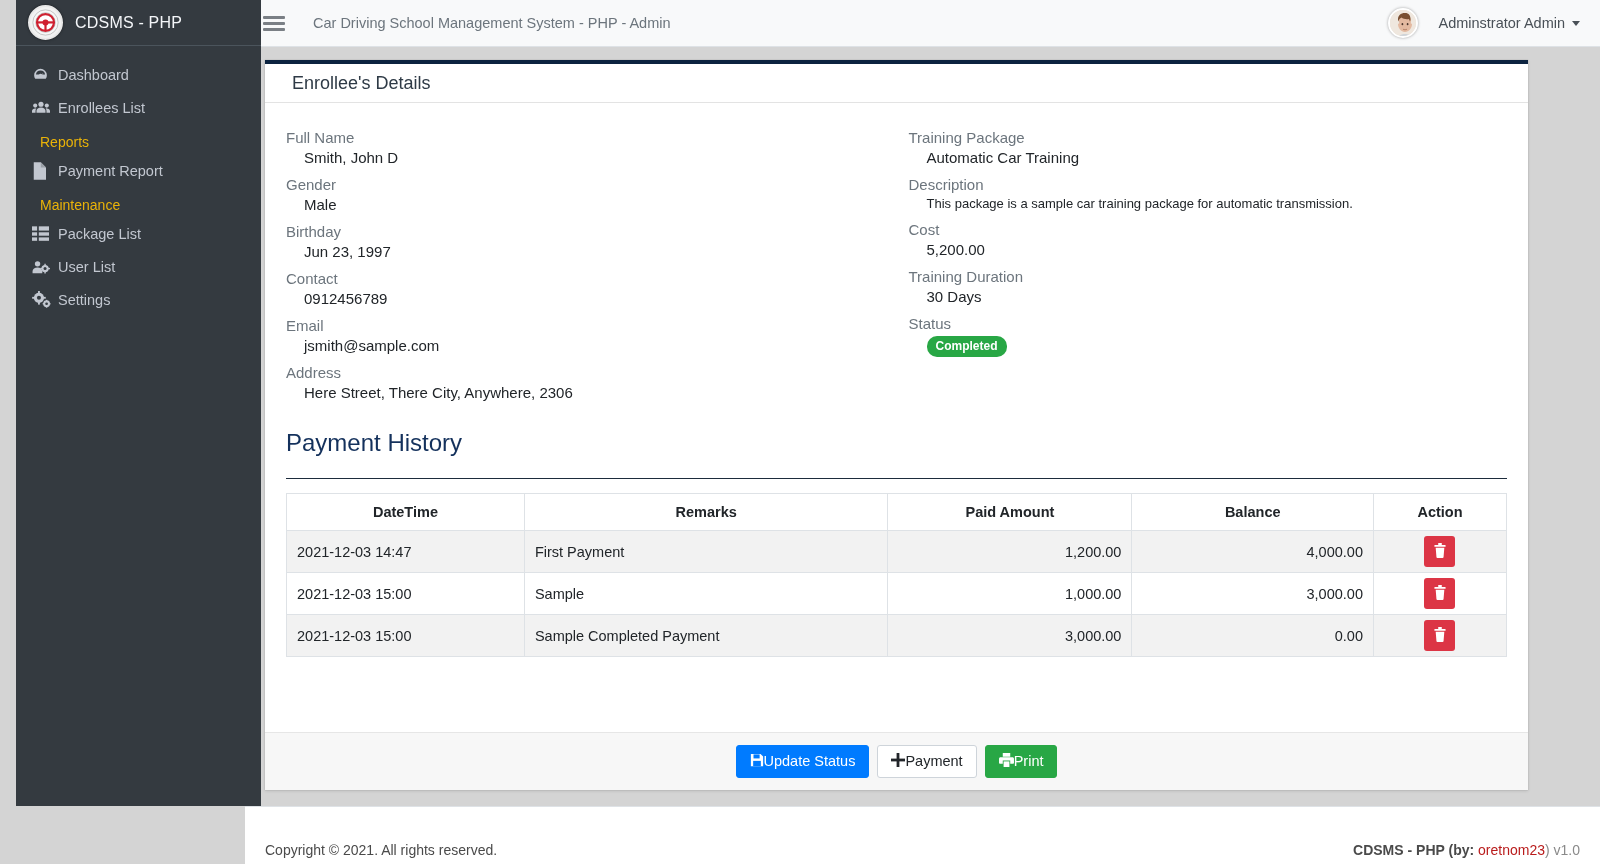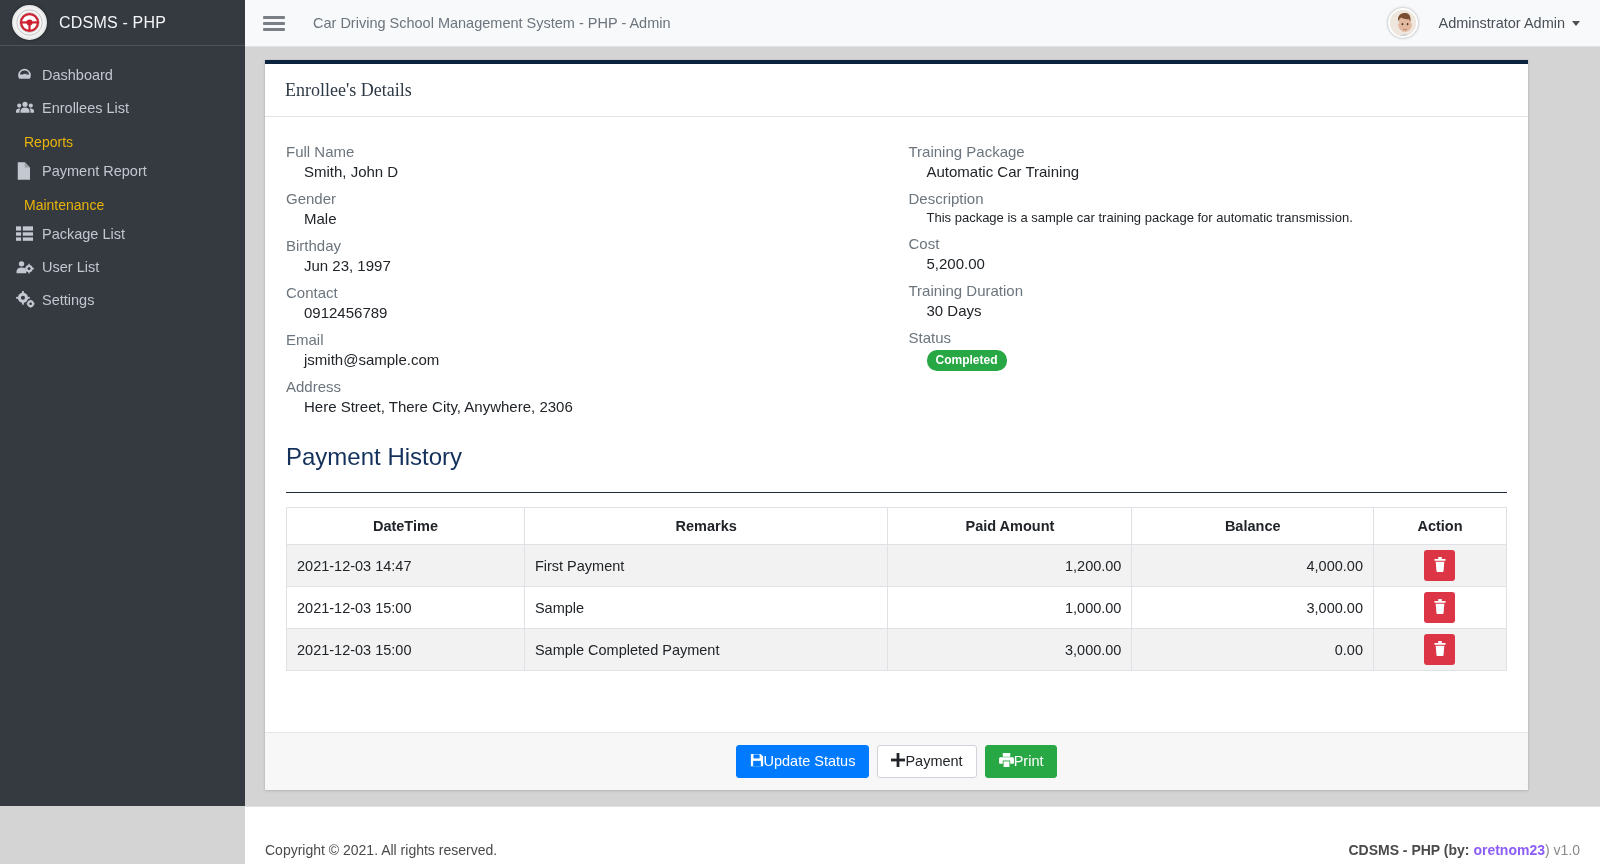--- a/index.html
+++ b/index.html
@@ -5,21 +5,21 @@
   * { box-sizing: border-box; }
   html, body {
     margin: 0; padding: 0;
     width: 1600px; height: 864px;
     overflow: hidden;
     font-family: "Liberation Sans", sans-serif;
     background: #d4d4d4;
   }
   
   #sidebar {
-    position: absolute; left: 0; top: 0;
+    position: absolute; left: 16px; top: 0;
     width: 245px; height: 806px;
     background: #343a40;
     color: #c2c7d0;
     z-index: 5;
   }
   #brand {
     height: 46px;
     display: flex; align-items: center;
     padding-left: 12px;
     border-bottom: 1px solid #4b545c;
@@ -83,25 +83,24 @@
     padding: 13px 72px 0 20px;
   }
   #card {
     background: #fff;
     border-top: 4px solid #0c2340;
     box-shadow: 0 0 1px rgba(0,0,0,.2), 0 1px 3px rgba(0,0,0,.12);
     height: 730px;
     display: flex; flex-direction: column;
   }
   #card-header {
-    height: 53px;
+    height: 39px;
     display: flex; align-items: center;
-    padding-left: 20px;
+    padding-left: 27px;
     border-bottom: 1px solid #e3e3e3;
-    font-family: Liberation Serif, serif;
   }
   #card-title { font-size: 18px; color: #2e3a46; }
   #card-body { flex: 1; padding: 16px 21px 0 21px; overflow: hidden; }
   .detail-grid { display: flex; }
   .detail-col { width: 50%; }
   .detail-col.right { padding-left: 12px; }
   .dl-label { font-size: 15px; color: #6c757d; margin-top: 10px; }
   .dl-value { font-size: 15px; color: #212529; padding-left: 18px; margin-top: 3px; }
   .dl-value.small { font-size: 13px; }
   .badge-completed {
@@ -157,21 +156,21 @@
     position: absolute; left: 245px; top: 806px;
     width: 1355px; height: 58px;
     background: #fff;
     border-top: 1px solid #dee2e6;
     display: flex; align-items: flex-end;
     padding: 6px 20px;
     font-size: 14px; color: #4a4a4a;
   }
   #footer-right { margin-left: auto; color: #8a8a8a; }
   #footer-right b { color: #4a4a4a; font-weight: bold; }
-  #footer-right a { color: #8b5cf6; text-decoration: none; font-weight: bold; }
+  #footer-right a { color: #b91c1c; text-decoration: none; font-weight: normal; }
 </style>
 </head>
 <body>
 
 <div id="sidebar">
   <div id="brand">
     <div class="brand-logo">
       <svg width="27" height="27" viewBox="0 0 32 32" aria-hidden="true">
         <circle cx="16" cy="16" r="15" fill="#f7f7f7" stroke="#bdbdbd" stroke-width="1"></circle>
         <circle cx="16" cy="16" r="11.5" fill="#ffffff" stroke="#9e9e9e" stroke-width=".8"></circle>

